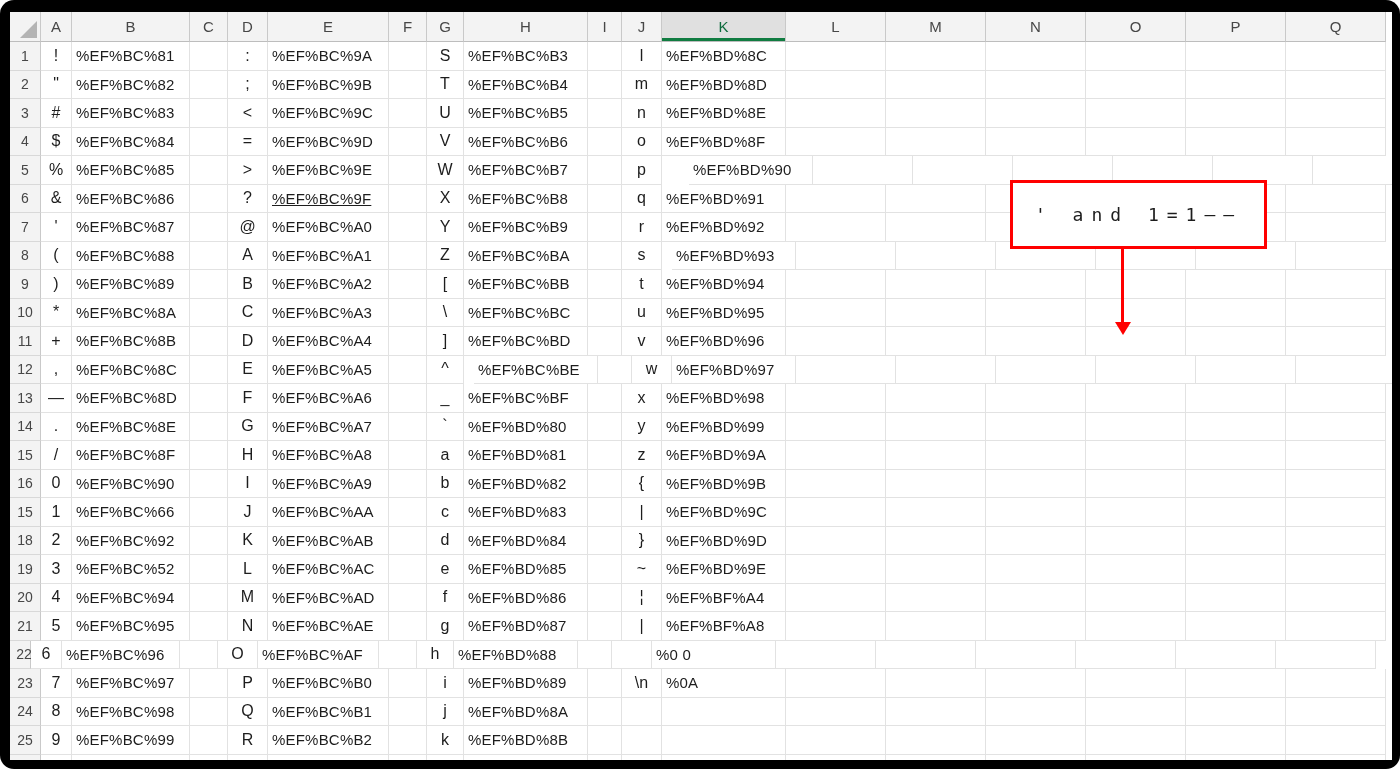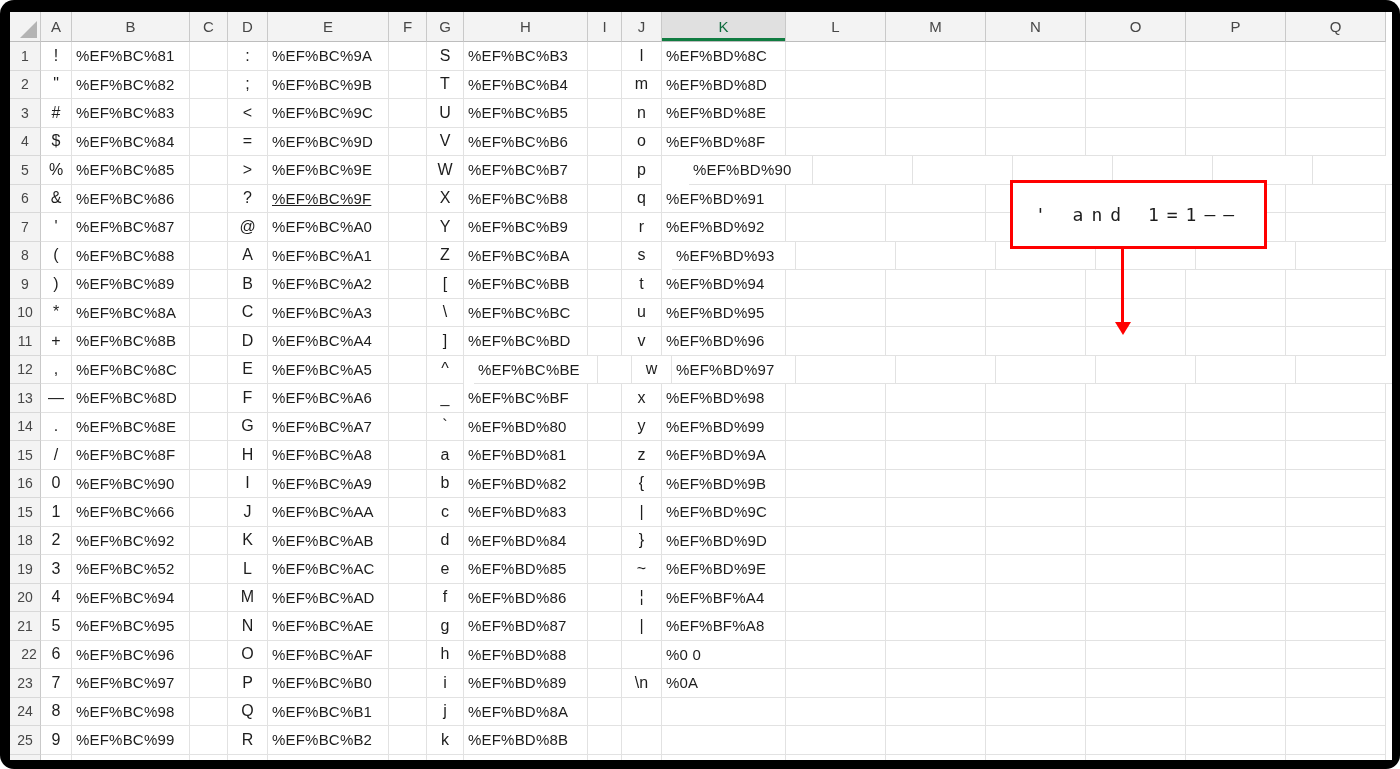--- a/index.html
+++ b/index.html
@@ -489,21 +489,21 @@
         <div class="cell char" style="width: 40px;">|</div>
         <div class="cell code" style="width: 124px;">%EF%BF%A8</div>
         <div class="cell code" style="width: 100px;"></div>
         <div class="cell code" style="width: 100px;"></div>
         <div class="cell code" style="width: 100px;"></div>
         <div class="cell code" style="width: 100px;"></div>
         <div class="cell code" style="width: 100px;"></div>
         <div class="cell code" style="width: 100px;"></div>
       </div>
       <div class="g-row">
-        <div class="rnum" style="width: 31px; padding-left: 8px;">22</div>
+        <div class="rnum" style="width: 21px; padding-left: 8px;">22</div>
         <div class="cell char" style="width: 31px;">6</div>
         <div class="cell code" style="width: 118px;">%EF%BC%96</div>
         <div class="cell char" style="width: 38px;"></div>
         <div class="cell char" style="width: 40px;">O</div>
         <div class="cell code" style="width: 121px;">%EF%BC%AF</div>
         <div class="cell char" style="width: 38px;"></div>
         <div class="cell char" style="width: 37px;">h</div>
         <div class="cell code" style="width: 124px;">%EF%BD%88</div>
         <div class="cell char" style="width: 34px;"></div>
         <div class="cell char" style="width: 40px;"></div>

